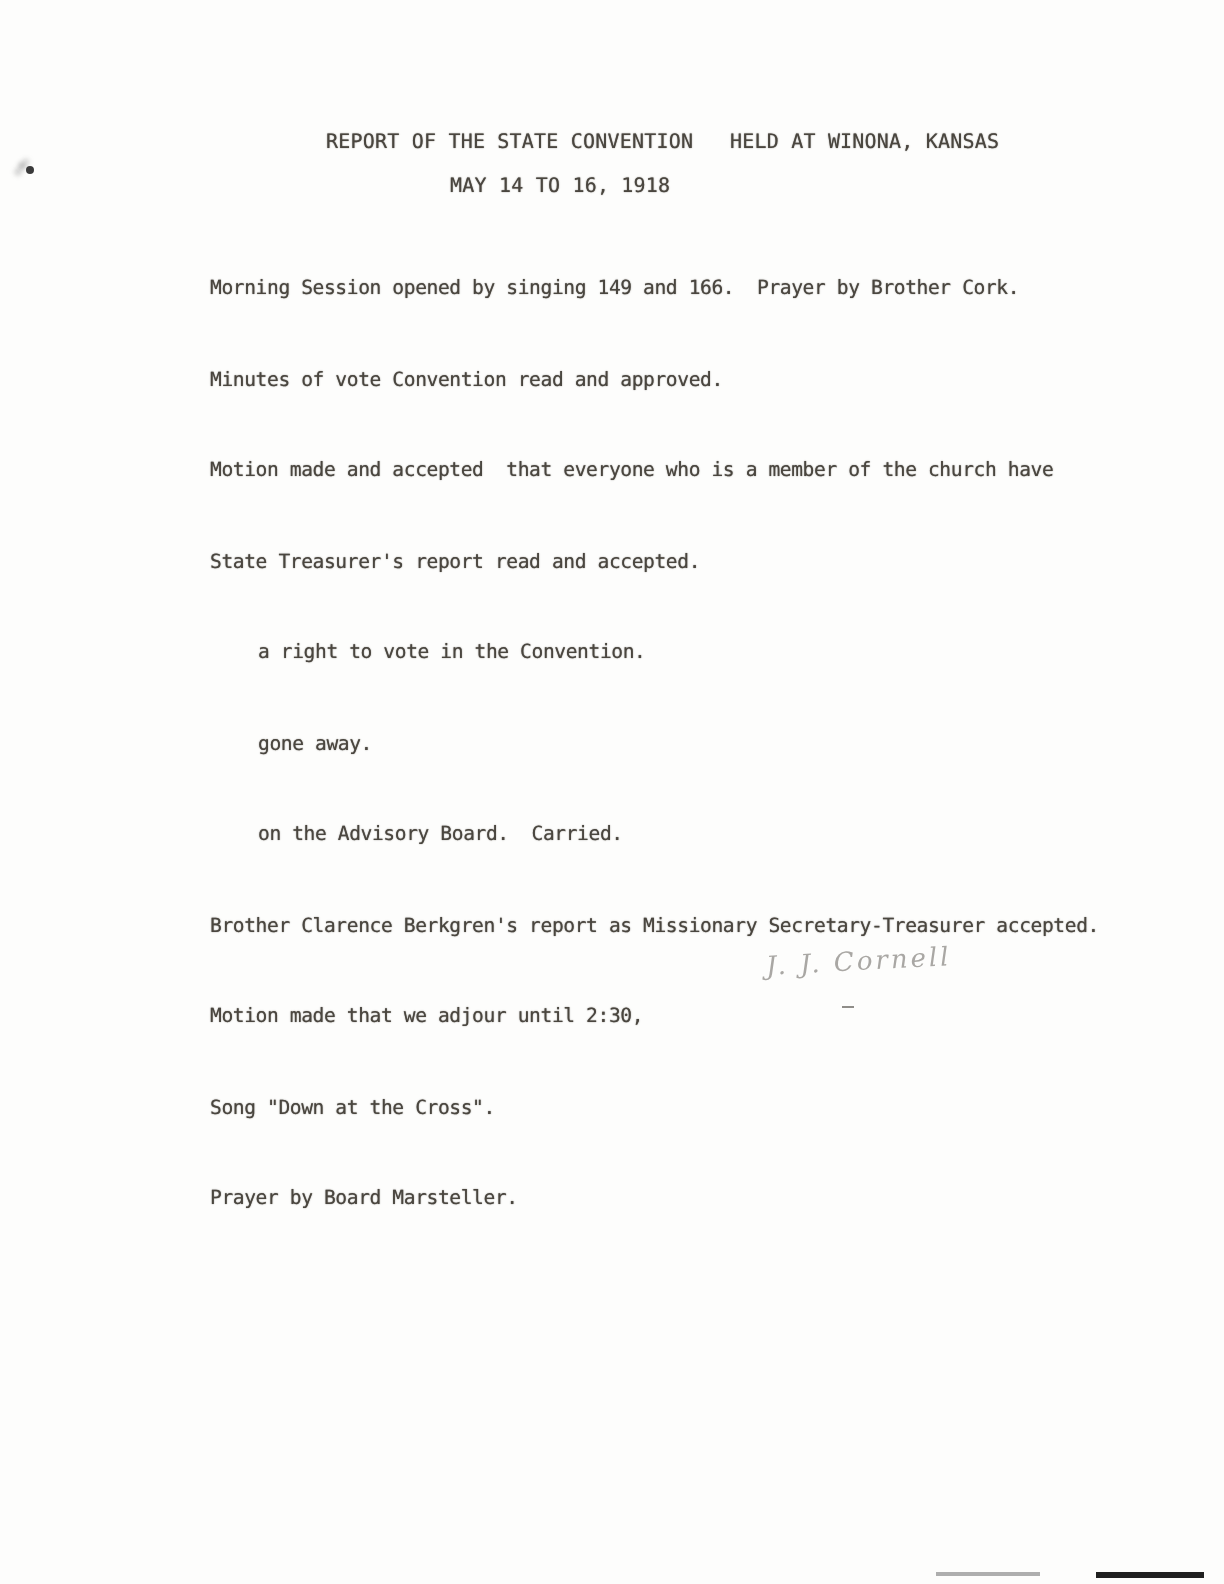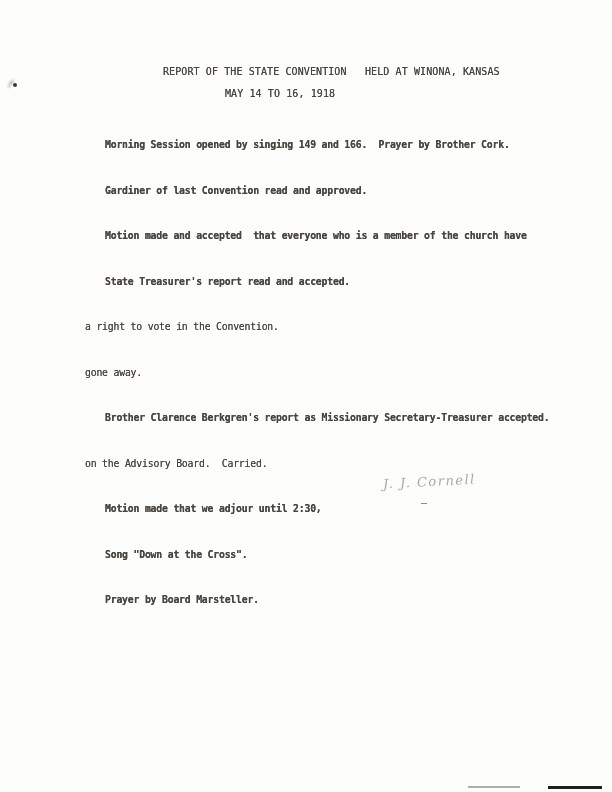--- a/index.html
+++ b/index.html
@@ -45,22 +45,22 @@
     top: 111px;
     width: 510px;
     font-size: 9.8px;
     letter-spacing: -0.2px;
   }
   .line {
     height: 23.5px;
     line-height: 23.5px;
     white-space: pre;
   }
-  .ind { padding-left: 20px; font-weight: bold; }
-  .flush { padding-left: 0; }
+  .ind { padding-left: 20px; }
+  .flush { padding-left: 0; margin-left: 44px; }
   .section-gap { height: 32px; }
   .signature {
     position: absolute;
     left: 383px;
     top: 474px;
     font-family: "DejaVu Serif", "Liberation Serif", serif;
     font-style: italic;
     font-size: 13px;
     letter-spacing: 1.5px;
     color: rgba(85, 82, 76, 0.5);
@@ -109,27 +109,27 @@
 
 <div class="page">
 
   <div class="smudge-topleft"></div>
 
   <div class="tw title-line1">REPORT OF THE STATE CONVENTION   HELD AT WINONA, KANSAS</div>
   <div class="tw title-line2">MAY 14 TO 16, 1918</div>
 
   <div class="tw body-block">
     <div class="line ind">Morning Session opened by singing 149 and 166.  Prayer by Brother Cork.</div>
-    <div class="line ind">Gardiner of last Convention read and approved.</div>
+    <div class="line ind">Minutes of vote Convention read and approved.</div>
     <div class="line ind">Motion made and accepted  that everyone who is a member of the church have</div>
     <div class="line ind">State Treasurer's report read and accepted.</div>
     <div class="line flush">a right to vote in the Convention.</div>
     <div class="line flush">gone away.</div>
+    <div class="line flush">on the Advisory Board.  Carried.</div>
     <div class="line ind">Brother Clarence Berkgren's report as Missionary Secretary-Treasurer accepted.</div>
-    <div class="line flush">on the Advisory Board.  Carried.</div>
     <div class="line ind">Motion made that we adjour until 2:30,</div>
     <div class="line ind">Song "Down at the Cross".</div>
     <div class="line ind">Prayer by Board Marsteller.</div>
 
     <div class="section-gap"></div>
 
     
 
     
     

